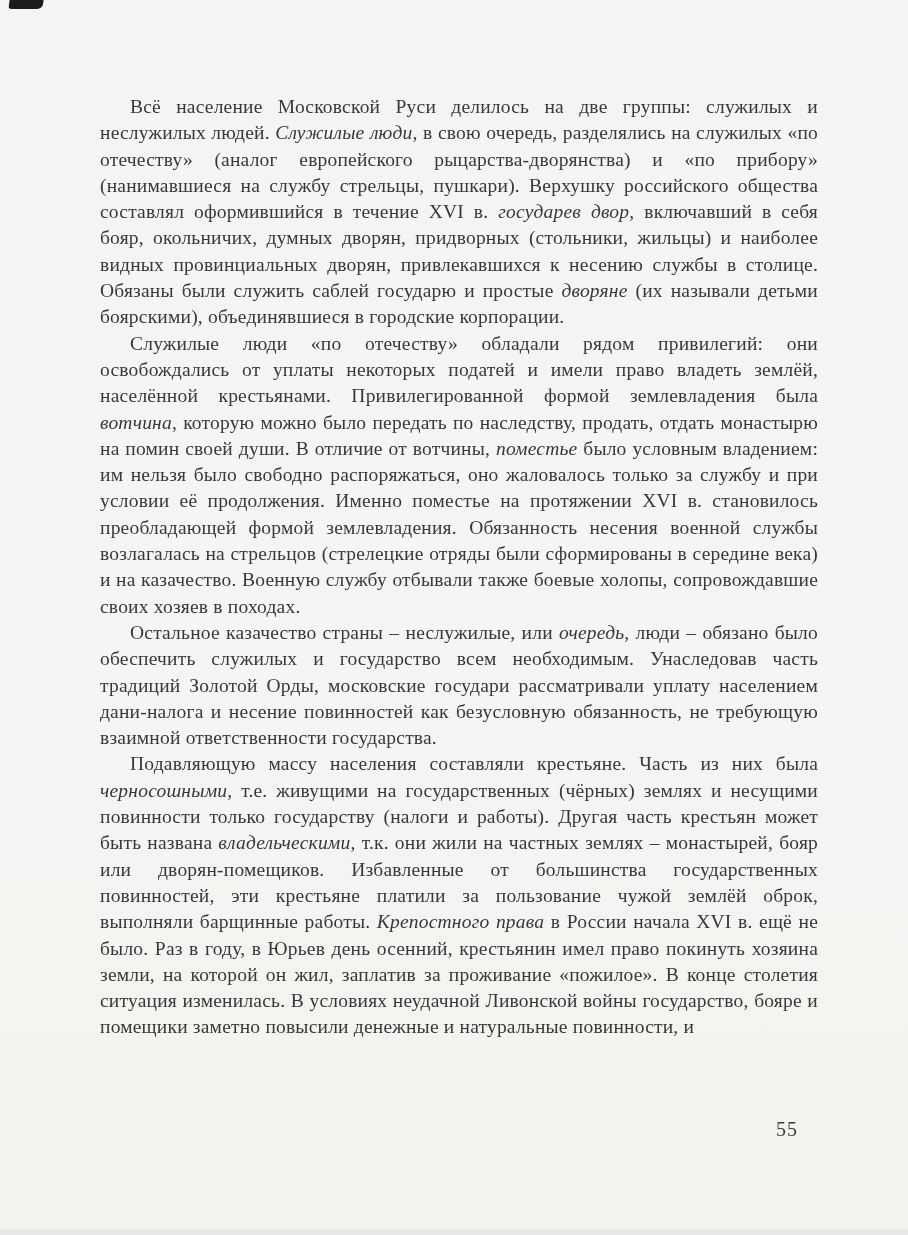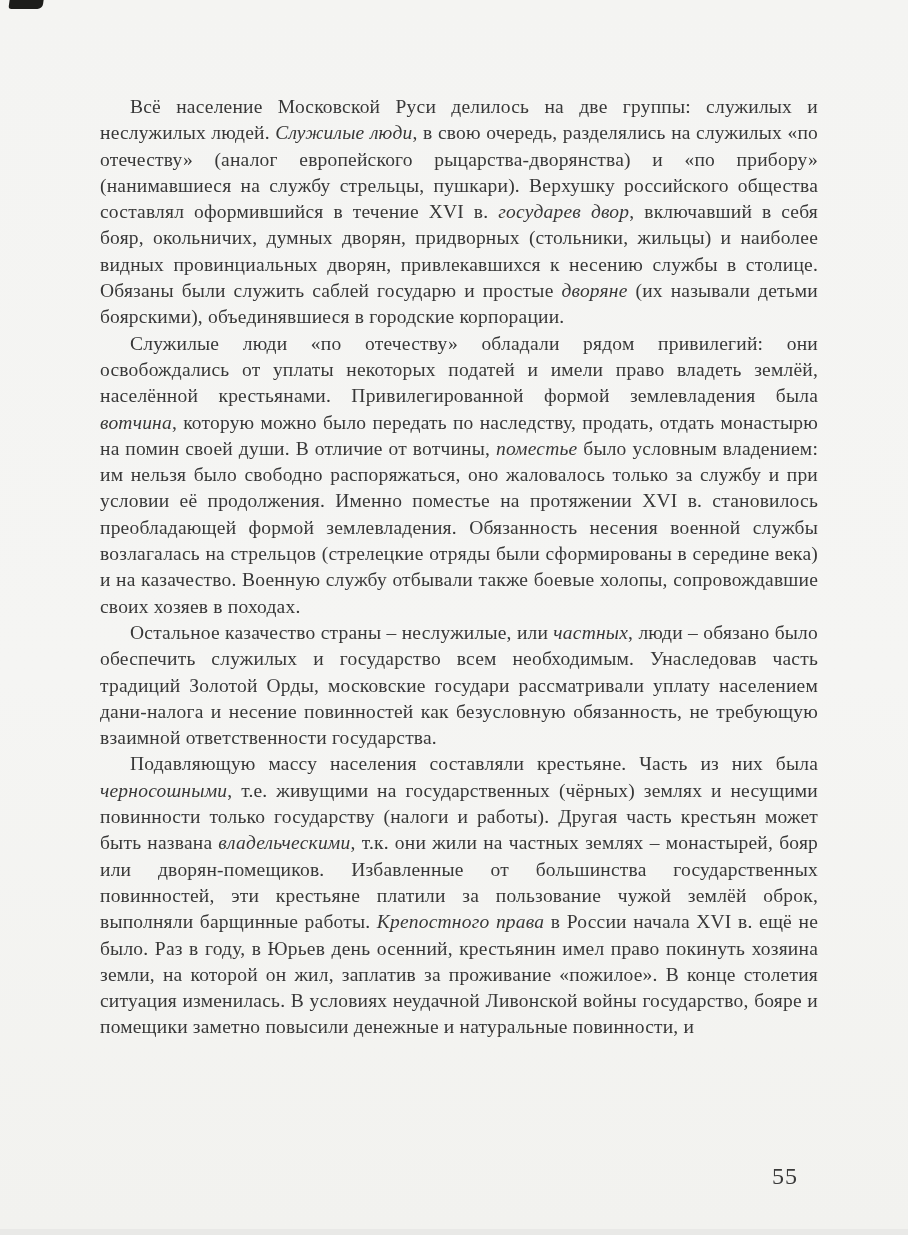--- a/index.html
+++ b/index.html
@@ -46,31 +46,31 @@
     margin: 0;
     padding: 0;
     text-indent: 30px;
   }
   .text-block em {
     font-style: italic;
   }
   .page-number {
     position: absolute;
     right: 110px;
-    top: 1163px;
+    top: 1118px;
     color: #3a3a3a;
-    font-size: 24px;
+    font-size: 20px;
     letter-spacing: 1px;
   }
 </style>
 </head>
 <body>
 
 <div class="book-page">
   <div class="scan-mark"></div>
   <div class="text-block" lang="ru">
       <p class="para"><span>Всё население Московской Руси делилось на две группы: служилых и неслужилых людей. </span><em>Служилые люди</em><span>, в свою очередь, разделялись на служилых «по отечеству» (аналог европейского рыцарства-дворянства) и «по прибору» (нанимавшиеся на службу стрельцы, пушкари). Верхушку российского общества составлял оформившийся в течение XVI в. </span><em>государев двор</em><span>, включавший в себя бояр, окольничих, думных дворян, придворных (стольники, жильцы) и наиболее видных провинциальных дворян, привлекавшихся к несению службы в столице. Обязаны были служить саблей государю и простые </span><em>дворяне</em><span> (их называли детьми боярскими), объединявшиеся в городские корпорации.</span></p>
       <p class="para"><span>Служилые люди «по отечеству» обладали рядом привилегий: они освобождались от уплаты некоторых податей и имели право владеть землёй, населённой крестьянами. Привилегированной формой землевладения была </span><em>вотчина</em><span>, которую можно было передать по наследству, продать, отдать монастырю на помин своей души. В отличие от вотчины, </span><em>поместье</em><span> было условным владением: им нельзя было свободно распоряжаться, оно жаловалось только за службу и при условии её продолжения. Именно поместье на протяжении XVI в. становилось преобладающей формой землевладения. Обязанность несения военной службы возлагалась на стрельцов (стрелецкие отряды были сформированы в середине века) и на казачество. Военную службу отбывали также боевые холопы, сопровождавшие своих хозяев в походах.</span></p>
-      <p class="para"><span>Остальное казачество страны – неслужилые, или </span><em>частных</em><span>, люди – обязано было обеспечить служилых и государство всем необходимым. Унаследовав часть традиций Золотой Орды, московские государи рассматривали уплату населением дани-налога и несение повинностей как безусловную обязанность, не требующую взаимной ответственности государства.</span></p>
+      <p class="para"><span>Остальное казачество страны – неслужилые, или </span><em>очередь</em><span>, люди – обязано было обеспечить служилых и государство всем необходимым. Унаследовав часть традиций Золотой Орды, московские государи рассматривали уплату населением дани-налога и несение повинностей как безусловную обязанность, не требующую взаимной ответственности государства.</span></p>
       <p class="para"><span>Подавляющую массу населения составляли крестьяне. Часть из них была </span><em>черносошными</em><span>, т.е. живущими на государственных (чёрных) землях и несущими повинности только государству (налоги и работы). Другая часть крестьян может быть названа </span><em>владельческими</em><span>, т.к. они жили на частных землях – монастырей, бояр или дворян-помещиков. Избавленные от большинства государственных повинностей, эти крестьяне платили за пользование чужой землёй оброк, выполняли барщинные работы. </span><em>Крепостного права</em><span> в России начала XVI в. ещё не было. Раз в году, в Юрьев день осенний, крестьянин имел право покинуть хозяина земли, на которой он жил, заплатив за проживание «пожилое». В конце столетия ситуация изменилась. В условиях неудачной Ливонской войны государство, бояре и помещики заметно повысили денежные и натуральные повинности, и</span></p>
     </div>
   <div class="page-number">55</div>
 </div>
 
 </body></html>

